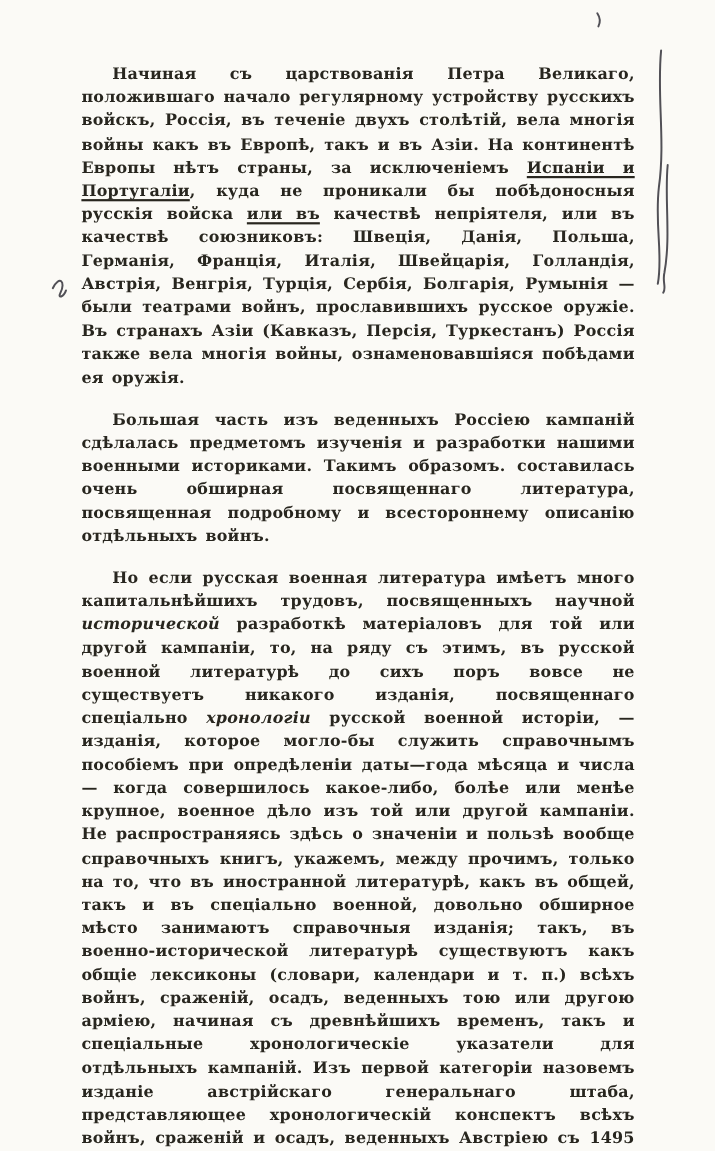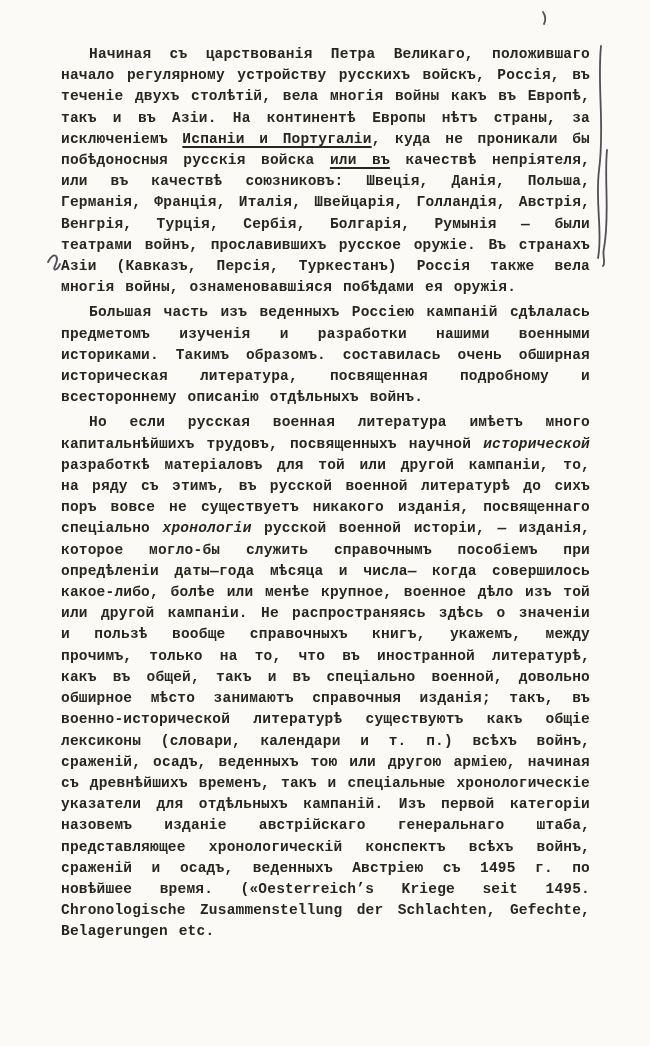--- a/index.html
+++ b/index.html
@@ -21,23 +21,22 @@
     top: 40px;
     width: 537px;
     text-align: justify;
     font-size: 14.5px;
     line-height: 21.2px;
     font-weight: 600;
     letter-spacing: 0.2px;
     word-spacing: 2px;
   }
   .text-block p {
-    margin: 4px;
+    margin: 17px;
     text-indent: 28px;
-    font-family: Liberation Mono, monospace;
   }
   .seg-normal { }
   .seg-underline {
     text-decoration: underline;
     text-decoration-thickness: 1.5px;
     text-underline-offset: 3px;
   }
   .seg-italic { font-style: italic; }
   .pen-marks {
     position: absolute;
@@ -54,21 +53,21 @@
     opacity: 0.85;
   }
 </style>
 </head>
 <body style="background: rgb(251, 250, 246);">
 
 <div class="page">
 
   <div class="text-block" id="text-block" style="color: rgb(40, 38, 31);">
       <p><span class="seg-normal">Начиная съ царствованія Петра Великаго, положившаго начало регулярному устройству русскихъ войскъ, Россія, въ теченіе двухъ столѣтій, вела многія войны какъ въ Европѣ, такъ и въ Азіи. На континентѣ Европы нѣтъ страны, за исключеніемъ </span><span class="seg-underline">Испаніи и Португаліи</span><span class="seg-normal">, куда не проникали бы побѣдоносныя русскія войска </span><span class="seg-underline">или въ</span><span class="seg-normal"> качествѣ непріятеля, или въ качествѣ союзниковъ: Швеція, Данія, Польша, Германія, Франція, Италія, Швейцарія, Голландія, Австрія, Венгрія, Турція, Сербія, Болгарія, Румынія — были театрами войнъ, прославившихъ русское оружіе. Въ странахъ Азіи (Кавказъ, Персія, Туркестанъ) Россія также вела многія войны, ознаменовавшіяся побѣдами ея оружія.</span></p>
-      <p><span class="seg-normal">Большая часть изъ веденныхъ Россіею кампаній сдѣлалась предметомъ изученія и разработки нашими военными историками. Такимъ образомъ. составилась очень обширная историческая литература, посвященная подробному и всестороннему описанію отдѣльныхъ войнъ.</span></p>
+      <p><span class="seg-normal">Большая часть изъ веденныхъ Россіею кампаній сдѣлалась предметомъ изученія и разработки нашими военными историками. Такимъ образомъ. составилась очень обширная посвященнаго литература, посвященная подробному и всестороннему описанію отдѣльныхъ войнъ.</span></p>
       <p><span class="seg-normal">Но если русская военная литература имѣетъ много капитальнѣйшихъ трудовъ, посвященныхъ научной </span><span class="seg-italic">исторической</span><span class="seg-normal"> разработкѣ матеріаловъ для той или другой кампаніи, то, на ряду съ этимъ, въ русской военной литературѣ до сихъ поръ вовсе не существуетъ никакого изданія, посвященнаго спеціально </span><span class="seg-italic">хронологіи</span><span class="seg-normal"> русской военной исторіи, — изданія, которое могло-бы служить справочнымъ пособіемъ при опредѣленіи даты—года мѣсяца и числа— когда совершилось какое-либо, болѣе или менѣе крупное, военное дѣло изъ той или другой кампаніи. Не распространяясь здѣсь о значеніи и пользѣ вообще справочныхъ книгъ, укажемъ, между прочимъ, только на то, что въ иностранной литературѣ, какъ въ общей, такъ и въ спеціально военной, довольно обширное мѣсто занимаютъ справочныя изданія; такъ, въ военно-исторической литературѣ существуютъ какъ общіе лексиконы (словари, календари и т. п.) всѣхъ войнъ, сраженій, осадъ, веденныхъ тою или другою арміею, начиная съ древнѣйшихъ временъ, такъ и спеціальные хронологическіе указатели для отдѣльныхъ кампаній. Изъ первой категоріи назовемъ изданіе австрійскаго генеральнаго штаба, представляющее хронологическій конспектъ всѣхъ войнъ, сраженій и осадъ, веденныхъ Австріею съ 1495 г. по новѣйшее время. («Oesterreich’s Kriege seit 1495. Chronologische Zusammenstellung der Schlachten, Gefechte, Belagerungen etc.</span></p>
     </div>
 
   <svg class="pen-marks" viewBox="0 0 650 1046" xmlns="http://www.w3.org/2000/svg">
 
     <path d="M543,12 q4,6 1,12" stroke="#33313a"></path>
 
     <path d="M601,46 C597,86 605,128 599,170 C595,205 603,232 598,258" stroke="#33313a"></path>
     <path d="M607,150 C604,180 610,215 604,248 C602,256 606,262 603,266" stroke="#33313a"></path>
 

